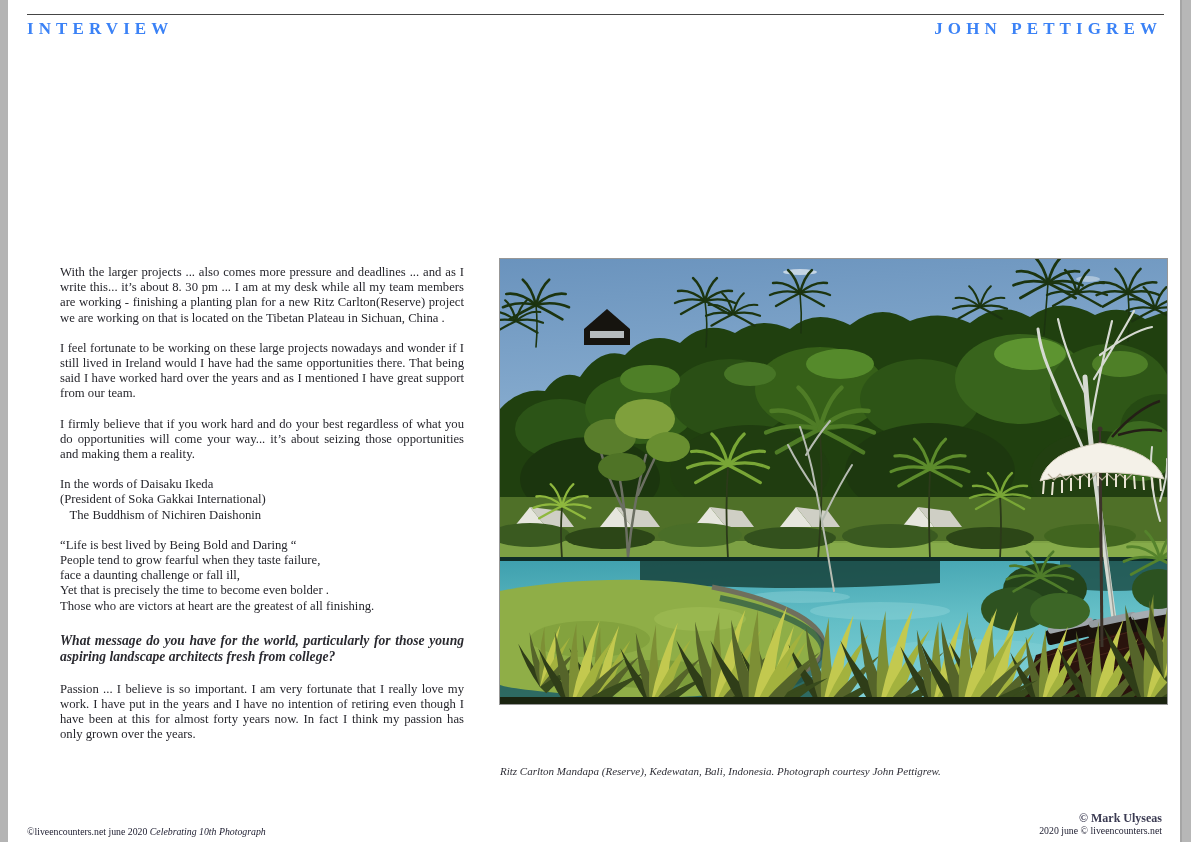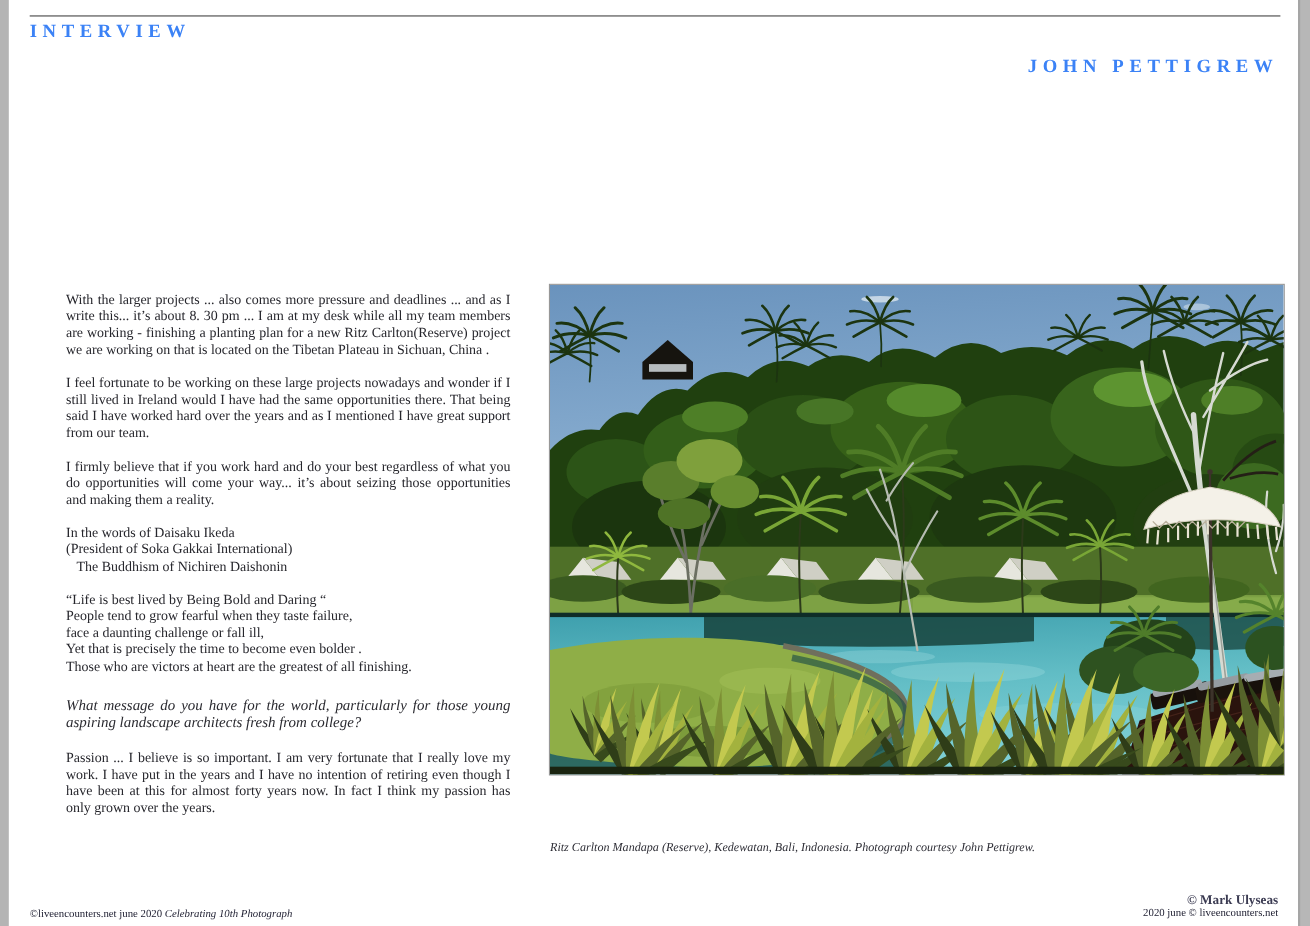--- a/index.html
+++ b/index.html
@@ -5,27 +5,27 @@
   html,body{margin:0;padding:0;background:#ffffff;}
   #page{position:relative;width:1191px;height:842px;background:#ffffff;overflow:hidden;
         font-family:"Liberation Serif","DejaVu Serif",serif;}
   .edge{position:absolute;top:0;bottom:0;background:#b4b4b4;}
   #edge-left{left:0;width:8px;}
   #edge-right{right:0;width:11px;background:#b7b7b7;box-shadow:inset 2px 0 0 #a5a5a5;}
   #rule{position:absolute;left:27px;top:14px;width:1137px;height:0;border-top:1.5px solid #454545;}
   .hdr{position:absolute;top:19px;font-size:17px;font-weight:bold;letter-spacing:0.30em;
        color:#3b82f6;}
   #hdr-left{left:27px;}
-  #hdr-right{right:29px;margin-top:31px;}
+  #hdr-right{right:29px;}
   #article{position:absolute;left:60px;top:265px;width:404px;color:#26262c;
            font-size:12.7px;line-height:15.2px;}
   #article p.bp{margin:0 0 15px 0;text-align:justify;}
   #article .lineblock{margin:0 0 15px 0;}
   #article .ln{white-space:pre-wrap;}
-  #article p.bq{margin:19px 0 16px 0;text-align:justify;font-weight:normal;font-style:italic;
+  #article p.bq{margin:19px 0 16px 0;text-align:justify;font-weight:bold;font-style:italic;
                 font-size:13.6px;line-height:16.4px;color:#2a2a30;}
   #photo{position:absolute;left:499px;top:258px;width:667px;height:445px;
          border:1px solid #979797;box-sizing:content-box;}
   #photo svg{display:block;}
   #caption{position:absolute;left:500px;top:765px;width:600px;font-style:italic;
            font-size:11px;color:#2e2e36;}
   #footer-left{position:absolute;left:27px;top:826px;font-size:9.8px;color:#1b1b2e;}
   #footer-left .it{font-style:italic;}
   #footer-right{position:absolute;right:29px;top:812px;text-align:right;color:#1b1b2e;}
   #footer-right .credit{font-size:12px;font-weight:bold;color:#3b3b52;display:block;line-height:13px;}

